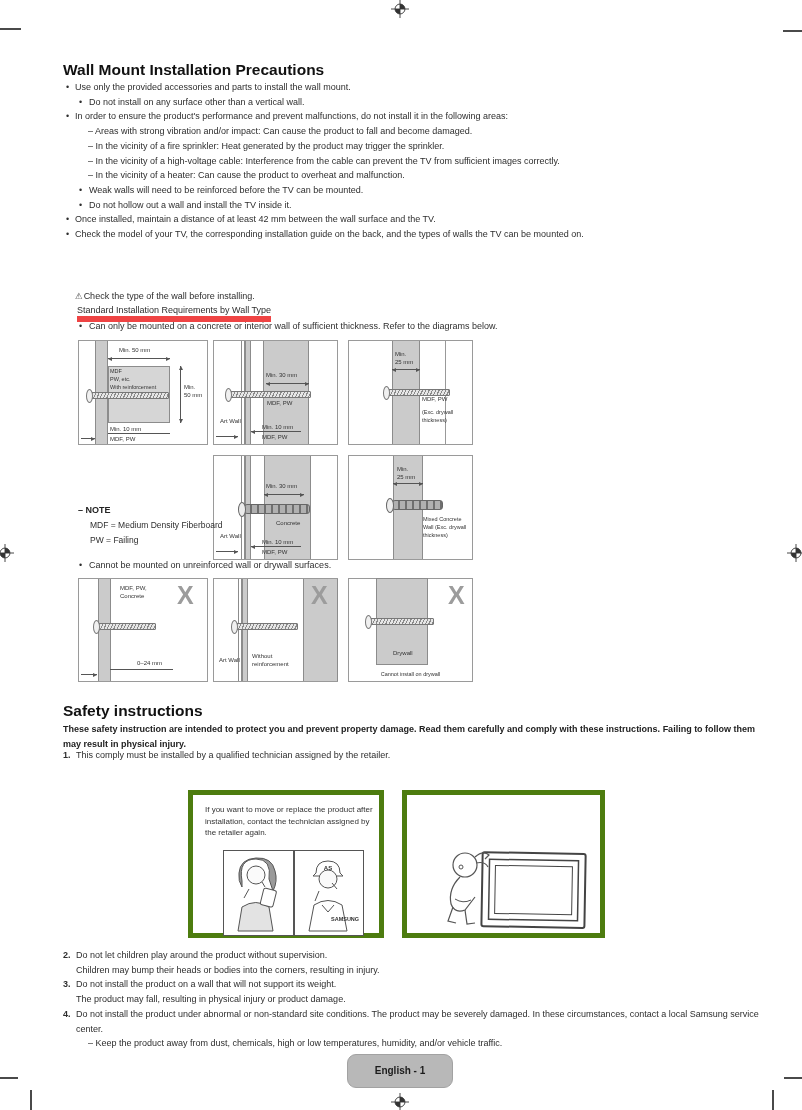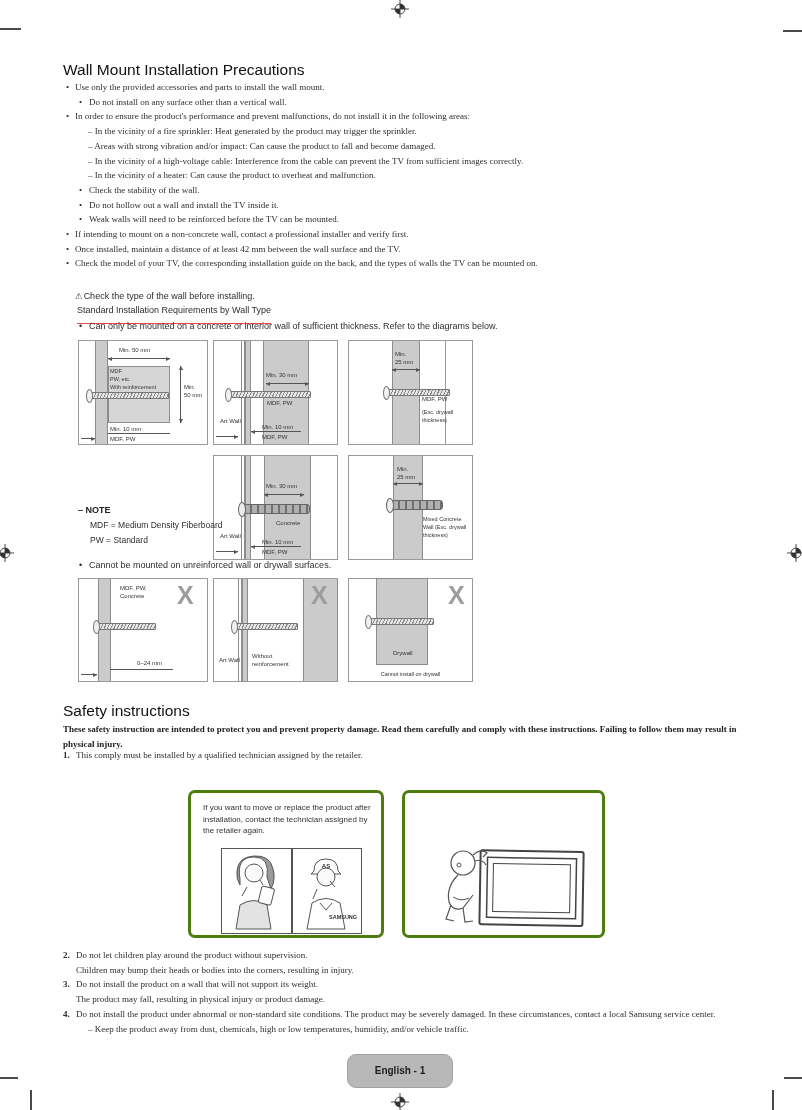--- a/index.html
+++ b/index.html
@@ -1,31 +1,31 @@
 <!DOCTYPE html>
 <html><head>
 <meta charset="utf-8">
 <style>
   html,body{margin:0;padding:0;background:#fff;}
   .page{position:relative;width:802px;height:1110px;background:#fff;overflow:hidden;
         font-family:"Liberation Sans",sans-serif;color:#2e2e2e;}
   
-  .h1{position:absolute;font-size:15.5px;font-weight:normal;color:#111;white-space:nowrap;}
-  
-  .flow{position:absolute;font-size:9px;line-height:14.7px;font-family:Liberation Serif, serif;}
+  .h1{position:absolute;font-size:15.5px;font-weight:bold;color:#111;white-space:nowrap;}
+  
+  .flow{position:absolute;font-size:9px;line-height:14.7px;}
   .flow > div{white-space:nowrap;}
   .flow > div.wrap{white-space:normal;}
   .b1{position:relative;padding-left:12px;}
   .b1::before{content:"\2022";position:absolute;left:3px;}
   .b2{position:relative;padding-left:26px;}
   .b2::before{content:"\2022";position:absolute;left:16px;}
   .dash{padding-left:25px;}
   .abs9{position:absolute;font-size:9px;white-space:nowrap;}
   .abs85{position:absolute;font-size:8.5px;white-space:nowrap;}
-  .subheading{border-bottom:1px solid #ef4444;padding-bottom:8px;}
+  .subheading{border-bottom:6px solid #ef4444;padding-bottom:1px;}
   .warnicon{font-size:8.5px;margin-right:1px;}
   
   .dbox{position:absolute;background:#fff;border:1px solid #9a9a9a;box-sizing:border-box;}
   .wall{position:absolute;top:0;bottom:0;background:#cbcbcb;border-left:1px solid #8c8c8c;border-right:1px solid #8c8c8c;box-sizing:border-box;}
   .wall.white{background:#fff;}
   .block{position:absolute;background:#d6d6d6;border:1px solid #8c8c8c;box-sizing:border-box;}
   .dl{position:absolute;font-size:6px;line-height:8px;color:#333;white-space:nowrap;}
   .dls{position:absolute;font-size:5.5px;line-height:7.5px;color:#333;white-space:nowrap;}
   .dim{position:absolute;border-top:1px solid #555;height:0;}
   .dim::before{content:"";position:absolute;left:0;top:-2.5px;border-top:2.5px solid transparent;border-bottom:2.5px solid transparent;border-right:4px solid #555;}
@@ -40,21 +40,21 @@
   .hline{position:absolute;border-top:1px solid #555;height:0;}
   .vline{position:absolute;top:0;bottom:0;border-left:1px solid #999;width:0;}
   .screw{position:absolute;height:5px;border:1px solid #777;border-radius:1px;
          background:repeating-linear-gradient(115deg,#8a8a8a 0 1px,#e6e6e6 1px 3px);}
   .screw::before{content:"";position:absolute;left:-6px;top:-4.5px;width:5px;height:12px;border:1px solid #777;background:#f0f0f0;border-radius:50%;}
   .anchorb{position:absolute;height:8px;border:1px solid #666;border-radius:3px;
          background:repeating-linear-gradient(90deg,#b0b0b0 0 5px,#6f6f6f 5px 7px);}
   .anchorb::before{content:"";position:absolute;left:-7px;top:-3.5px;width:6px;height:13px;border:1px solid #666;background:#ececec;border-radius:50%;}
   .xmark{position:absolute;font-size:25px;line-height:24px;font-weight:bold;color:#9c9c9c;}
   
-  .callout{position:absolute;border:3px solid #4d7c0f;border-radius:7px;background:#fff;box-sizing:border-box;text-decoration:underline;}
+  .callout{position:absolute;border:5px solid #4d7c0f;border-radius:0;background:#fff;box-sizing:border-box;text-decoration:underline;}
   .ctext{position:absolute;left:12px;top:9px;font-size:8px;line-height:11.5px;color:#333;}
   .frame{position:absolute;border:1px solid #555;background:#fff;}
   
   .numline{position:relative;padding-left:13px;}
   .numline .num{position:absolute;left:0;font-weight:bold;}
   .subline{padding-left:13px;}
   .dashsub{padding-left:25px;}
   .bold{font-weight:bold;}
   
   .badge{position:absolute;background:#b8b8b8;border:1px solid #a2a2a2;border-radius:9px;
@@ -103,28 +103,26 @@
   <div class="croph" style="left:784px;top:1077px;width:18px;"></div>
   <div class="cropv" style="left:30px;top:1090px;height:20px;"></div>
   <div class="cropv" style="left:772px;top:1090px;height:20px;"></div>
 
   <div class="h1" style="left:63px;top:61px;">Wall Mount Installation Precautions</div>
 
   <div class="flow" style="left:63px;top:80px;width:710px;">
     <div class="b1">Use only the provided accessories and parts to install the wall mount.</div>
     <div class="b2">Do not install on any surface other than a vertical wall.</div>
     <div class="b1">In order to ensure the product's performance and prevent malfunctions, do not install it in the following areas:</div>
+    <div class="dash">– Areas with strong vibration and/or impact: Can cause the product to fall and become damaged.</div>
     <div class="dash">– In the vicinity of a fire sprinkler: Heat generated by the product may trigger the sprinkler.</div>
-    <div class="dash">– Areas with strong vibration and/or impact: Can cause the product to fall and become damaged.</div>
     <div class="dash">–  In the vicinity of a high-voltage cable: Interference from the cable can prevent the TV from sufficient images correctly.</div>
     <div class="dash">– In the vicinity of a heater: Can cause the product to overheat and malfunction.</div>
-    <div class="b2">Check the stability of the wall.</div>
+    <div class="b2">Weak walls will need to be reinforced before the TV can be mounted.</div>
     <div class="b2">Do not hollow out a wall and install the TV inside it.</div>
-    <div class="b2">Weak walls will need to be reinforced before the TV can be mounted.</div>
-    <div class="b1">If intending to mount on a non-concrete wall, contact a professional installer and verify first.</div>
     <div class="b1">Once installed, maintain a distance of at least 42 mm between the wall surface and the TV.</div>
     <div class="b1">Check the model of your TV, the corresponding installation guide on the back, and the types of walls the TV can be mounted on.</div>
   </div>
 
   <div class="abs9" style="left:75px;top:291px;"><span class="warnicon">⚠</span><span>Check the type of the wall before installing.</span></div>
   <div class="abs9" style="left:77px;top:305px;"><span class="subheading">Standard Installation Requirements by Wall Type</span></div>
   <div class="abs9 b2" style="left:63px;top:321px;">Can only be mounted on a concrete or interior wall of sufficient thickness. Refer to the diagrams below.</div>
 
   <div class="dbox" style="left:78px;top:340px;width:130px;height:105px;">
     <div class="wall" style="left:16px;width:13px;"></div>
@@ -192,21 +190,21 @@
     <div class="dl" style="left:48px;top:17px;">25 mm</div>
     <div class="dim" style="left:44px;top:27px;width:30px;"></div>
     <div class="anchorb" style="left:43px;top:44px;width:49px;"></div>
     <div class="dls" style="left:74px;top:60px;">Mixed Concrete</div>
     <div class="dls" style="left:74px;top:68px;">Wall (Exc. drywall</div>
     <div class="dls" style="left:74px;top:76px;">thickness)</div>
   </div>
 
   <div class="abs9 bold" style="left:78px;top:505px;color:#222;">– NOTE</div>
   <div class="abs85" style="left:90px;top:520px;">MDF = Medium Density Fiberboard</div>
-  <div class="abs85" style="left:90px;top:535px;">PW = Standard</div>
+  <div class="abs85" style="left:90px;top:535px;">PW = Failing</div>
 
   <div class="abs9 b2" style="left:63px;top:560px;">Cannot be mounted on unreinforced wall or drywall surfaces.</div>
 
   <div class="dbox" style="left:78px;top:578px;width:130px;height:104px;">
     <div class="wall" style="left:19px;width:13px;"></div>
     <div class="dl" style="left:41px;top:5px;">MDF, PW,</div>
     <div class="dl" style="left:41px;top:13px;">Concrete</div>
     <div class="xmark" style="left:98px;top:4px;">X</div>
     <div class="screw" style="left:19px;top:44px;width:56px;"></div>
     <div class="dl" style="left:58px;top:80px;">0–24 mm</div>

